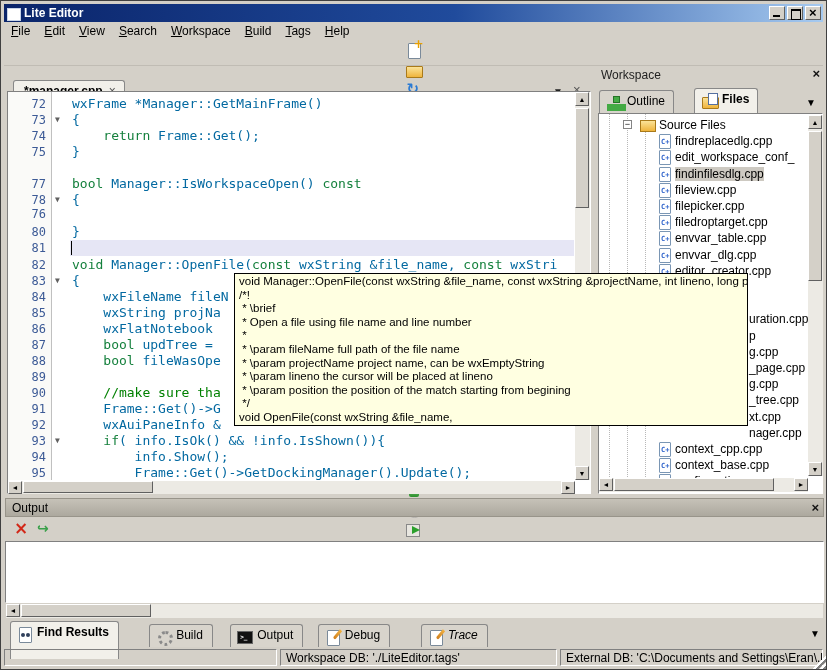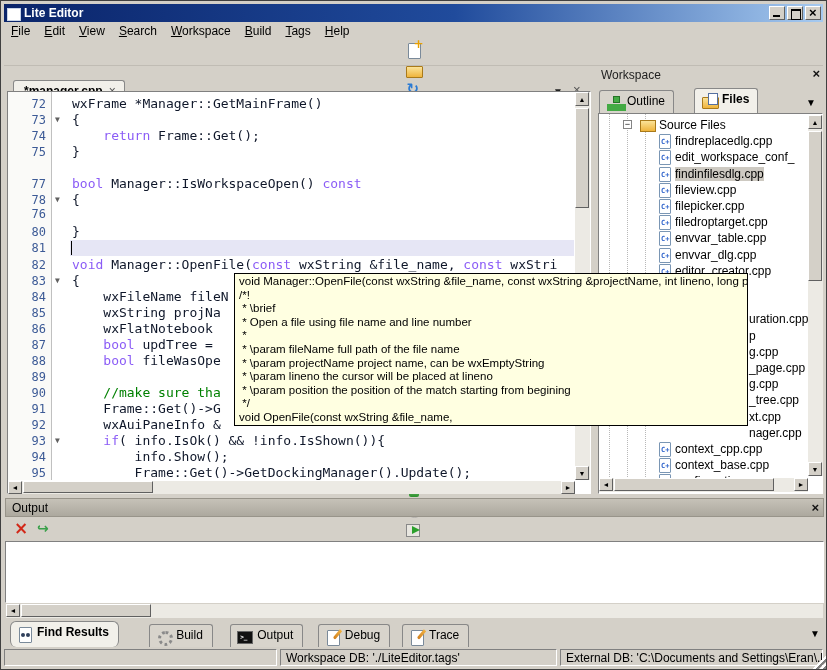--- a/index.html
+++ b/index.html
@@ -86,21 +86,21 @@
   .tabrow .nbbtn { position:absolute; top:9px; font-size:10px; color:#222; }
   .editorbox { position:absolute; left:6px; top:90px; width:584px; height:403px; background:#fff; border:1px solid; border-color:#808080 #fff #fff #808080; overflow:hidden; }
   .margin-num { position:absolute; left:0; top:0; bottom:13px; width:44px; background:#fafaf8; border-right:1px solid #c0c0c0; }
   .margin-fold { position:absolute; left:45px; top:0; bottom:13px; width:16px; background:#fff; }
   .cline { position:absolute; left:0; height:16px; width:100%; font:13px/16px "DejaVu Sans Mono", monospace; white-space:pre; }
   .cline .num { position:absolute; left:0; width:38px; text-align:right; color:#3C5A96; font-size:12px; }
   .cline .fold { position:absolute; left:47px; width:12px; color:#606060; font-size:8px; line-height:16px; }
   .cline .txt { position:absolute; left:64px; right:16px; overflow:hidden; }
   .curline { position:absolute; left:62px; right:16px; height:16px; background:#E6E6F5; }
   .caret { position:absolute; width:1px; height:14px; background:#000; }
-  .seg-k { color:#8b5cf6; } .seg-c { color:#008000; } .seg-t { color:#0f172a; }
+  .seg-k { color:#15803d; } .seg-c { color:#008000; } .seg-t { color:#0369a1; }
 
   
   .sb { position:absolute; background:#ECEAE4; }
   .sb .arr { position:absolute; background:#D4D0C8; border:1px solid; border-color:#fff #606060 #606060 #fff; color:#000; font-size:7px; text-align:center; }
   .sb .thumb { position:absolute; background:#D4D0C8; border:1px solid; border-color:#fff #606060 #606060 #fff; }
   .sb-v .arr { width:14px; height:14px; line-height:13px; left:0; }
   .sb-h .arr { width:14px; height:13px; line-height:12px; top:0; }
 
   
   .ws { position:absolute; left:594px; top:64px; width:229px; height:429px; }
@@ -127,21 +127,21 @@
   
   .outpane { position:absolute; left:4px; top:497px; width:819px; height:121px; }
   .out-header { position:absolute; left:0; top:0; right:0; height:19px; background:linear-gradient(#C6C2B8,#ACA89E); border:1px solid #98948a; }
   .out-header .t { position:absolute; left:6px; top:2px; }
   .out-toolbar { position:absolute; left:0; top:21px; height:22px; display:flex; align-items:center; gap:6px; padding-left:6px; }
   .out-text { position:absolute; left:0; top:43px; right:0; height:62px; background:#fff; border:1px solid; border-color:#808080 #fff #fff #808080; }
 
   
   .btabs { position:absolute; left:4px; top:619px; width:819px; height:27px; }
   .btab { position:absolute; top:4px; height:23px; padding:3px 9px 0 5px; background:#D8D4CC; border:1px solid #888; border-bottom:none; border-radius:3px 3px 0 0; display:flex; gap:4px; white-space:nowrap; }
-  .btab.active { background:#F2F0EA; font-weight:bold; top:1px; height:26px;border-radius:6px; }
+  .btab.active { background:#F2F0EA; font-weight:bold; top:1px; height:38px; }
   .btab .icon { width:17px; height:16px; }
   .btabs .chevron { position:absolute; right:4px; top:8px; font-size:10px; }
 
   
   .statusbar { position:absolute; left:3px; right:3px; bottom:3px; height:19px; display:flex; gap:3px; padding-top:2px; }
   .scell { height:17px; border:1px solid; border-color:#808080 #fff #fff #808080; padding:1px 5px; white-space:nowrap; overflow:hidden; font-size:12px; }
   .grip3 { position:absolute; right:0; bottom:0; width:13px; height:13px;
     background:linear-gradient(135deg,transparent 50%,#fff 50%,#fff 60%,#808080 60%,#808080 70%,transparent 70%,transparent 75%,#fff 75%,#fff 85%,#808080 85%); }
 </style>
 </head>
@@ -459,21 +459,21 @@
         <span>Build</span>
       </div>
       <div class="btab" style="left: 225.2px;">
         <span class="icon i-output-tab"></span>
         <span>Output</span>
       </div>
       <div class="btab" style="left: 312.8px;">
         <span class="icon i-debug-tab pg pencil"></span>
         <span>Debug</span>
       </div>
-      <div class="btab" style="left: 397px;">
+      <div class="btab" style="left: 416px; font-style: italic;">
         <span class="icon i-trace-tab pg pencil"></span>
         <span>Trace</span>
       </div>
     </div>
 
   <div class="statusbar" id="statusbar">
       <div class="scell" style="width: 276px;"></div>
       <div class="scell" style="width: 280px;">Workspace DB: './LiteEditor.tags'</div>
       <div class="scell" style="width: 266px;">External DB: 'C:\Documents and Settings\Eran\.liteed</div>
     </div>

